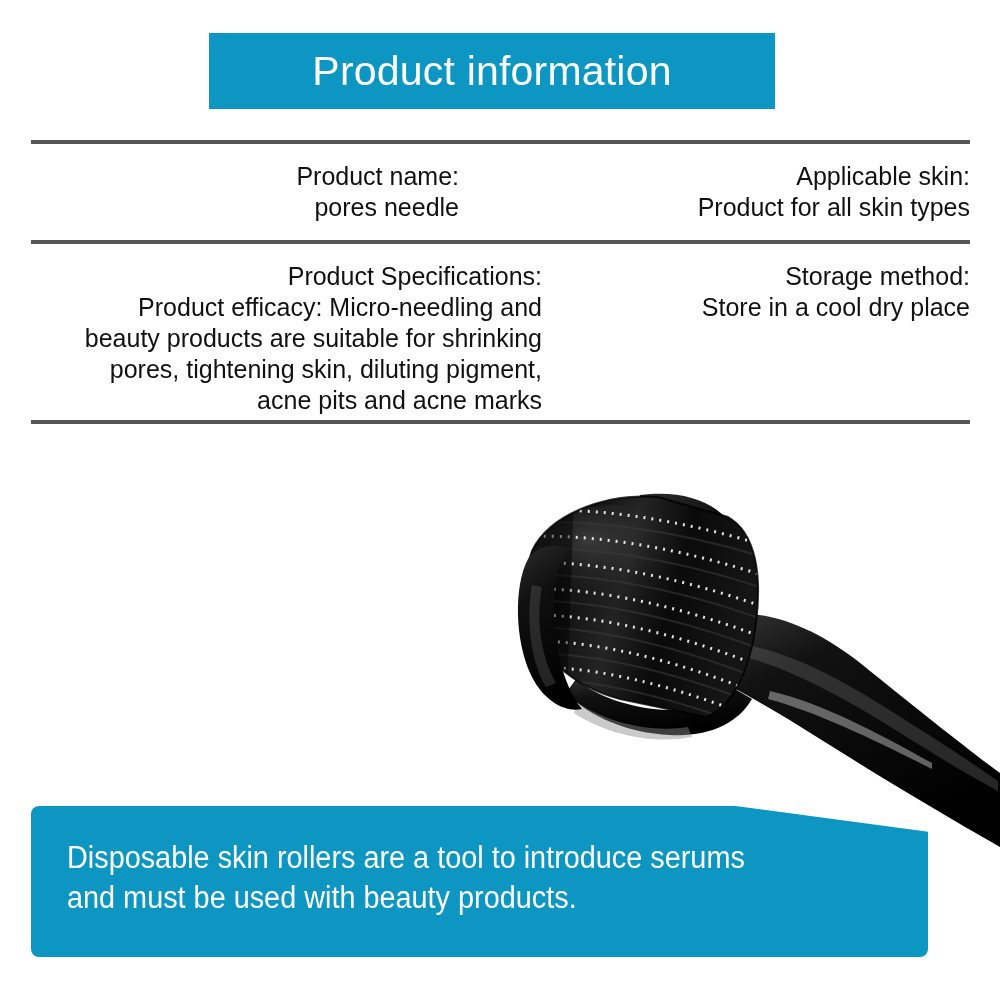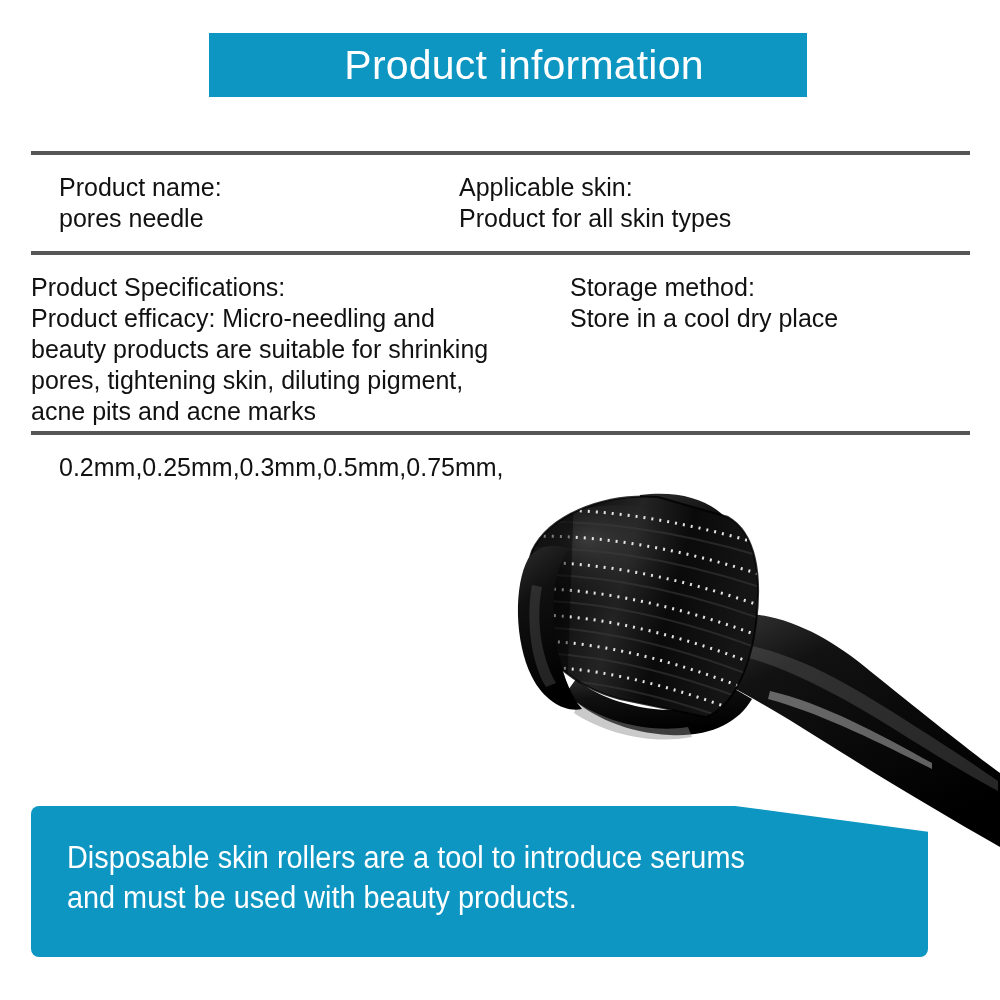--- a/index.html
+++ b/index.html
@@ -20,43 +20,43 @@
     background: #ffffff;
     overflow: hidden;
   }
 
   
   .header-banner {
     position: absolute;
     left: 209px;
     top: 33px;
     width: 566px;
-    height: 64px;
+    height: 76px;
     background: #0d96c2;
     display: flex;
     align-items: center;
     justify-content: center;
     z-index: 6;
-    padding-left: 32px;
   }
   .header-title {
     color: #ffffff;
     font-size: 41px;
     line-height: 1;
     letter-spacing: 0.2px;
     white-space: nowrap;
   }
 
   
   .spec-table {
     position: absolute;
     left: 31px;
-    top: 151px;
+    top: 140px;
     width: 939px;
     z-index: 5;
+    text-align: right;
   }
   .divider {
     width: 939px;
     height: 4px;
     background: #565656;
   }
   .spec-row {
     display: flex;
     align-items: flex-start;
   }
@@ -164,21 +164,20 @@
       <div class="cell cell-left">
         <div class="field-label">Storage method:</div>
         <div class="field-value">Store in a cool dry place</div>
       </div>
     </div>
 
     <div class="divider"></div>
 
     <div class="spec-row row-c">
       <div class="cell cell-wide">
-        <div class="field-line">0.2mm,0.25mm,0.3mm,0.5mm,0.75mm,</div>
       </div>
     </div>
 
   </div>
 
   <div class="product-photo">
     <svg width="530" height="400" viewBox="0 0 530 400" xmlns="http://www.w3.org/2000/svg">
       <defs>
         <linearGradient id="gBody" x1="0" y1="0" x2="0.3" y2="1">
           <stop offset="0%" stop-color="#2c2c2c"></stop>

